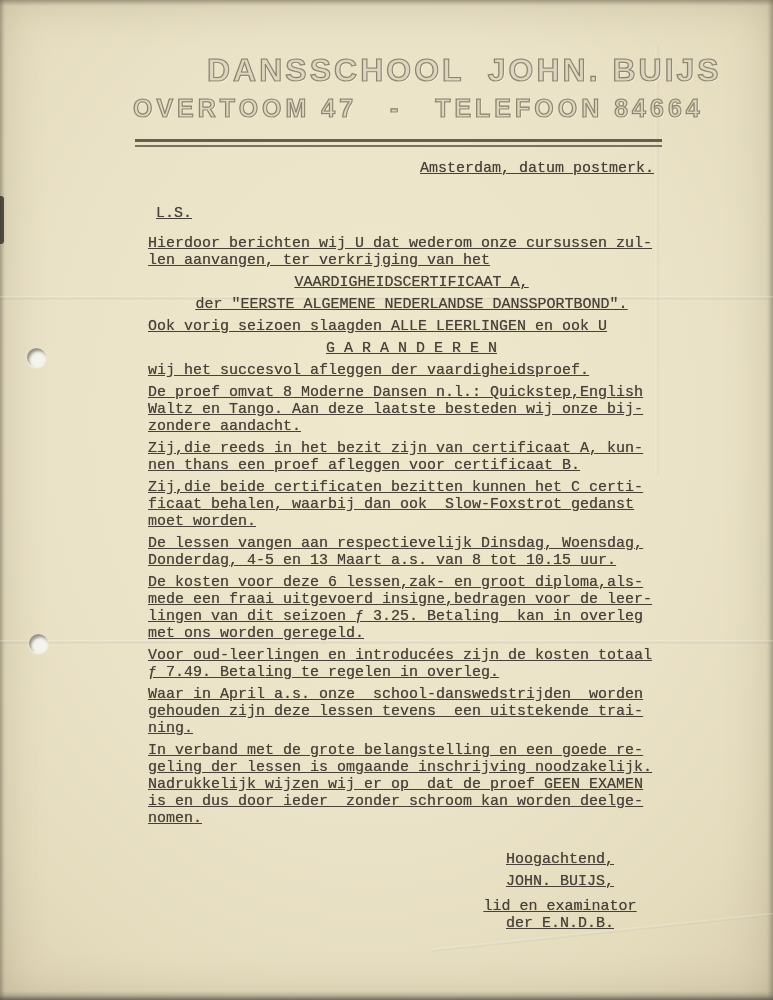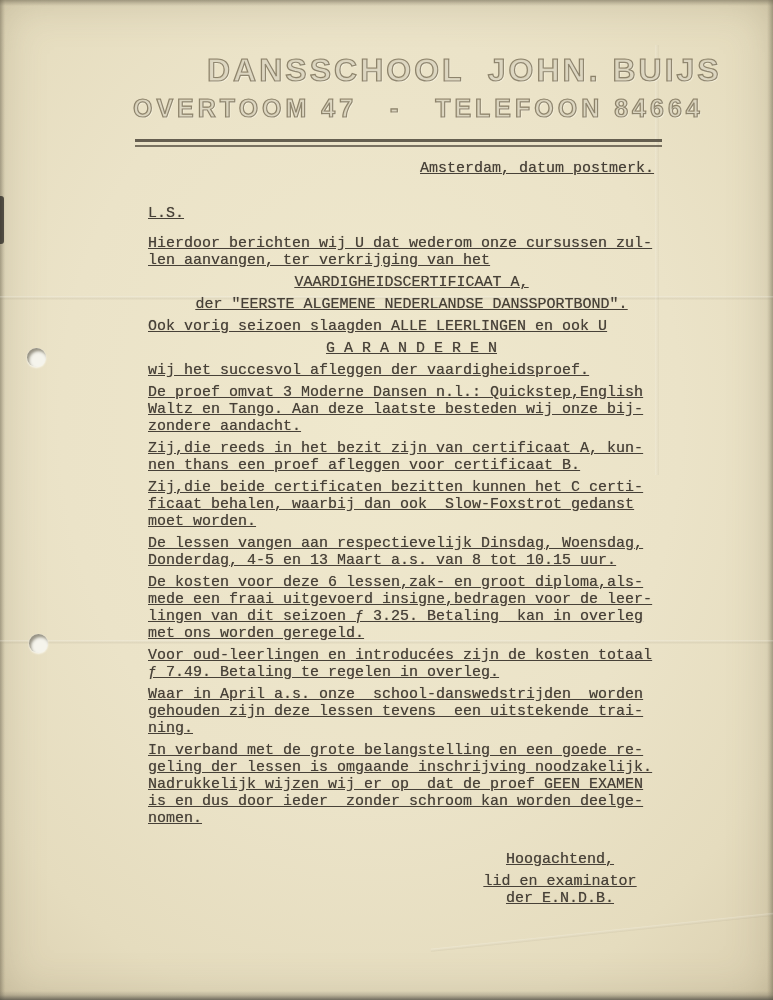--- a/index.html
+++ b/index.html
@@ -87,21 +87,21 @@
     line-height: 17px;
     color: #474138;
     text-shadow: 0 0 0.7px rgba(72,62,50,0.65);
     white-space: pre-wrap;
     text-decoration: underline;
   }
   .dateline { position: absolute; left: 420px; top: 160px; }
   .letter-body { position: absolute; left: 148px; top: 205px; width: 527px; }
   .block { margin: 0 0 5px 0; }
   .block.center { text-align: center; }
-  .salutation { margin-bottom: 13px; }
+  .salutation { margin-bottom: 13px; margin-left: 8px; }
   .closing { position: absolute; left: 440px; top: 851px; width: 240px; text-align: center; }
   .closing .valediction { margin-bottom: 5px; }
   .closing .signature { margin-bottom: 8px; }
 </style>
 </head>
 <body>
 
 <div class="page">
 
   <div class="edge-top"></div>
@@ -125,21 +125,21 @@
 
   <div class="letter-body">
     <div class="tw block salutation">L.S.</div>
     <div class="tw block">Hierdoor berichten wij U dat wederom onze cursussen zul-
 len aanvangen, ter verkrijging van het</div>
     <div class="tw block center">VAARDIGHEIDSCERTIFICAAT A,</div>
     <div class="tw block center">der "EERSTE ALGEMENE NEDERLANDSE DANSSPORTBOND".</div>
     <div class="tw block">Ook vorig seizoen slaagden ALLE LEERLINGEN en ook U</div>
     <div class="tw block center">G A R A N D E R E N</div>
     <div class="tw block">wij het succesvol afleggen der vaardigheidsproef.</div>
-    <div class="tw block">De proef omvat 3 Moderne Dansen n.l.: Quickstep,English
+    <div class="tw block">De proef omvat 8 Moderne Dansen n.l.: Quickstep,English
 Waltz en Tango. Aan deze laatste besteden wij onze bij-
 zondere aandacht.</div>
     <div class="tw block">Zij,die reeds in het bezit zijn van certificaat A, kun-
 nen thans een proef afleggen voor certificaat B.</div>
     <div class="tw block">Zij,die beide certificaten bezitten kunnen het C certi-
 ficaat behalen, waarbij dan ook  Slow-Foxstrot gedanst
 moet worden.</div>
     <div class="tw block">De lessen vangen aan respectievelijk Dinsdag, Woensdag,
 Donderdag, 4-5 en 13 Maart a.s. van 8 tot 10.15 uur.</div>
     <div class="tw block">De kosten voor deze 6 lessen,zak- en groot diploma,als-
@@ -153,18 +153,19 @@
 ning.</div>
     <div class="tw block">In verband met de grote belangstelling en een goede re-
 geling der lessen is omgaande inschrijving noodzakelijk.
 Nadrukkelijk wijzen wij er op  dat de proef GEEN EXAMEN
 is en dus door ieder  zonder schroom kan worden deelge-
 nomen.</div>
   </div>
 
   <div class="closing">
     <div class="tw valediction">Hoogachtend,</div>
+    <div class="tw signature">JOHN. BUIJS,</div>
     <div class="tw">lid en examinator</div>
     <div class="tw">der E.N.D.B.</div>
   </div>
 
   <div class="edge-bottom"></div>
 </div>
 
 </body></html>

